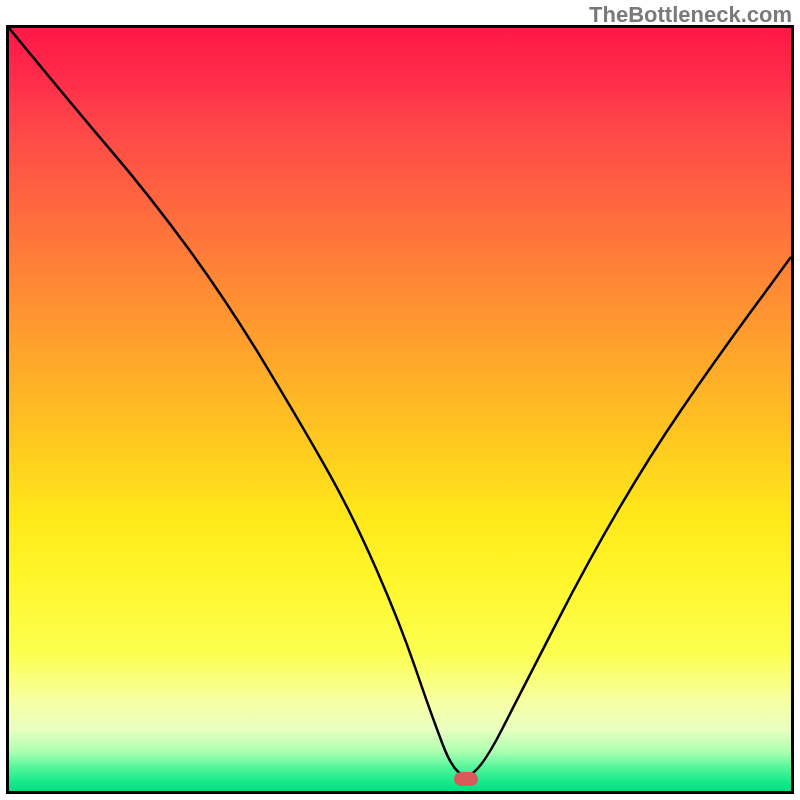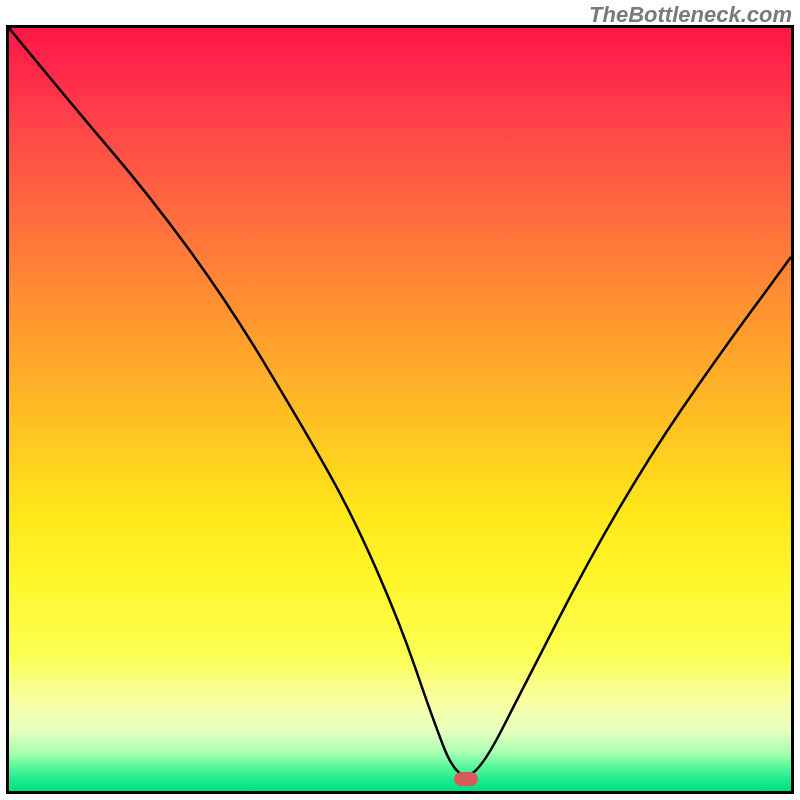--- a/index.html
+++ b/index.html
@@ -8,21 +8,20 @@
     width: 800px;
     height: 800px;
     overflow: hidden;
     font-family: Arial, Helvetica, sans-serif;
   }
   .container {
     position: relative;
     width: 800px;
     height: 800px;
     background: #ffffff;
-    font-style: italic;
   }
   .watermark {
     position: absolute;
     top: 2px;
     right: 8px;
     font-size: 22px;
     font-weight: bold;
     color: #7a7a7a;
     z-index: 10;
   }

